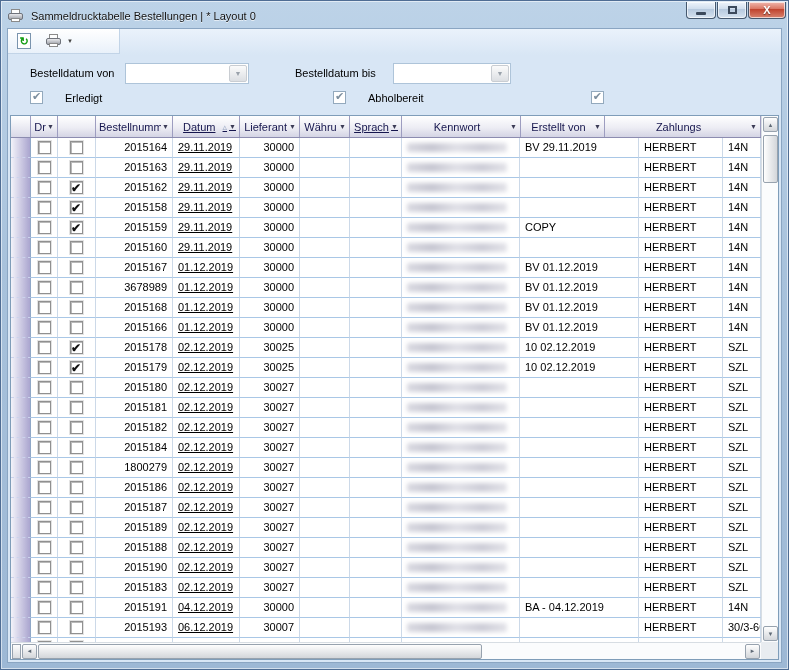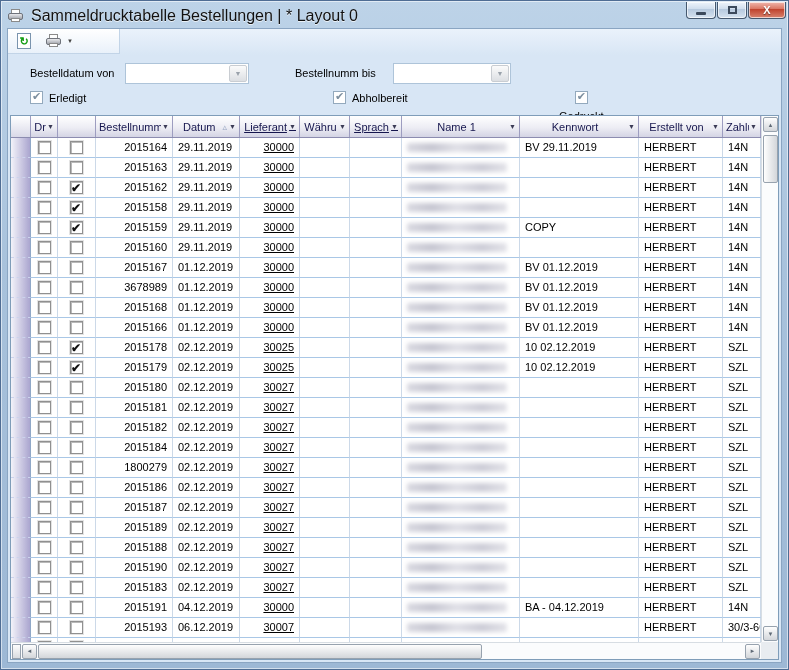--- a/index.html
+++ b/index.html
@@ -3,21 +3,21 @@
 <meta charset="utf-8">
 <style>
   html,body{margin:0;padding:0;}
   body{width:789px;height:670px;position:relative;font-family:"Liberation Sans",sans-serif;font-size:11px;overflow:hidden;background:#fff;}
   *{box-sizing:border-box;}
 
   
   .window{position:absolute;inset:0;background:linear-gradient(180deg,#bdd3e8 0%,#a8c2dc 40%,#9db8d5 100%);
     border:1px solid #4f6d94;box-shadow:inset 0 0 0 1px rgba(255,255,255,.55);}
   .titlebar{position:absolute;left:6px;right:6px;top:3px;height:24px;display:flex;align-items:center;}
-  .title-text{margin-left:6px;color:#111;font-size:16px;text-shadow:0 1px 0 rgba(255,255,255,.7);white-space:nowrap;}
+  .title-text{margin-left:6px;color:#111;font-size:11px;text-shadow:0 1px 0 rgba(255,255,255,.7);white-space:nowrap;}
 
   
   .printer-ic{position:relative;width:18px;height:15px;display:inline-block;}
   .printer-ic .pr-paper{position:absolute;left:4px;top:0;width:9px;height:6px;background:#fdfdfd;border:1px solid #8a8a8a;}
   .printer-ic .pr-body{position:absolute;left:1px;top:4px;width:15px;height:7px;background:linear-gradient(#e9e9ec,#9fa3ab);border:1px solid #6f737b;border-radius:2px;}
   .printer-ic .pr-tray{position:absolute;left:4px;top:9px;width:9px;height:4px;background:#fff;border:1px solid #8a8a8a;}
 
   .win-controls{position:absolute;right:2px;top:1px;display:flex;gap:1px;}
   .win-btn{width:30px;height:17px;border:1px solid #45586e;border-radius:0 0 4px 4px;border-top:none;
     background:linear-gradient(#eef4fb,#cfdded 45%,#b6c9de 46%,#d6e3f0);display:flex;align-items:center;justify-content:center;
@@ -38,21 +38,21 @@
   .refresh-ic span{color:#119c11;font-weight:bold;font-size:11px;line-height:10px;}
   .tb-caret{font-size:6px;color:#444;margin-left:2px;}
 
   
   .filterpanel{position:absolute;left:0;right:0;top:26px;height:58px;background:#d8e6f5;}
   .flabel{position:absolute;color:#000;}
   .combo{position:absolute;height:21px;background:#fff;border:1px solid #aec4d9;display:flex;}
   .combo-field{flex:1;}
   .combo-btn{width:18px;margin:1px;border:1px solid #c9cdd2;border-radius:2px;background:linear-gradient(#fbfbfb,#dcdfe3);
     display:flex;align-items:center;justify-content:center;color:#9aa2ab;font-size:7px;}
-  .fcheck{position:absolute;display:flex;align-items:center;gap:6px;}
+  .fcheck{position:absolute;display:flex;align-items:flex-end;gap:22px;}
   .fcb{width:13px;height:13px;background:#fff;border:1px solid #93a9bd;position:relative;}
   .fcb.on::after{content:"✔";position:absolute;left:1px;top:-2px;font-size:11px;color:#7d8f9f;}
 
   
   .gridwrap{position:absolute;left:2px;right:2px;top:86px;bottom:2px;background:#fff;border:1px solid #7f9db9;}
   .grid-header{position:absolute;left:0;right:17px;top:0;height:22px;display:flex;overflow:hidden;
     border-bottom:1px solid #8c8cb0;}
   .hcorner{width:20px;background:linear-gradient(#ffffff,#d9d9e8);border-right:1px solid #9d9dc0;}
   .hcell{display:flex;align-items:center;padding:0 3px;border-right:1px solid #9d9dc0;
     background:linear-gradient(#ffffff 0%,#ededf4 55%,#d4d4e4 100%);color:#16164e;white-space:nowrap;overflow:hidden;}
@@ -66,22 +66,22 @@
     border-right:1px solid #8fa8c8;border-bottom:1px dashed #ccd3ec;}
   .gcell{height:20px;border-right:1px solid #ccd9e8;border-bottom:1px solid #a9c7e6;
     padding:0 5px;line-height:19px;white-space:nowrap;overflow:hidden;color:#000;display:flex;align-items:center;}
   .gcell.txt{display:block;}
   .right{text-align:right;display:block;}
   .center{justify-content:center;display:flex;}
 
   .col-dr{width:27px;}
   .col-gedr{width:38px;gap:36px;}
   .col-bestellnummer{width:77px;}
-  .col-datum{width:67px;}
-  .col-lieferant{width:60px;text-decoration:underline;}
+  .col-datum{width:67px;text-decoration:underline;}
+  .col-lieferant{width:60px;}
   .col-waehrung{width:50px;}
   .col-sprache{width:52px;text-decoration:underline;}
   .col-name1{width:118px;}
   .col-kennwort{width:119px;}
   .col-erstellt_von{width:84px;}
   .col-zahlung{flex:1;}
 
   .cb{width:13px;height:13px;background:#fff;border:1px solid #909090;
     box-shadow:inset 1px 1px 0 #b9b9b9, 0 0 0 1px #e3e3e3;position:relative;}
   .cb.on::after{content:"✔";position:absolute;left:0px;top:-3px;font-size:12px;font-weight:bold;color:#101010;}
@@ -147,21 +147,21 @@
         </div>
       </div>
     </div>
 
     <div class="filterpanel">
       <span class="flabel" style="left:22px;top:12px;">Bestelldatum von</span>
       <div class="combo" style="left:117px;top:8px;width:124px;">
         <div class="combo-field"></div>
         <div class="combo-btn">▼</div>
       </div>
-      <span class="flabel" style="left:287px;top:12px;">Bestellnumm bis</span>
+      <span class="flabel" style="left:287px;top:12px;">Bestelldatum bis</span>
       <div class="combo" style="left:385px;top:8px;width:118px;">
         <div class="combo-field"></div>
         <div class="combo-btn">▼</div>
       </div>
 
       <div class="fcheck" style="left:22px;top:36px;">
         <span class="fcb on"></span>
         <span>Erledigt</span>
       </div>
       <div class="fcheck" style="left:287px;top:36px;padding-left:38px;">
@@ -213,25 +213,20 @@
 
     <span class="harr">▼</span>
   </div>
 
   <div class="hcell col-sprache">
     <span class="hlabel">Sprach</span>
 
     <span class="harr">▼</span>
   </div>
 
-  <div class="hcell col-name1">
-    <span class="hlabel">Name 1</span>
-
-    <span class="harr">▼</span>
-  </div>
 
   <div class="hcell col-kennwort">
     <span class="hlabel">Kennwort</span>
 
     <span class="harr">▼</span>
   </div>
 
   <div class="hcell col-erstellt_von">
     <span class="hlabel">Erstellt von</span>
 

